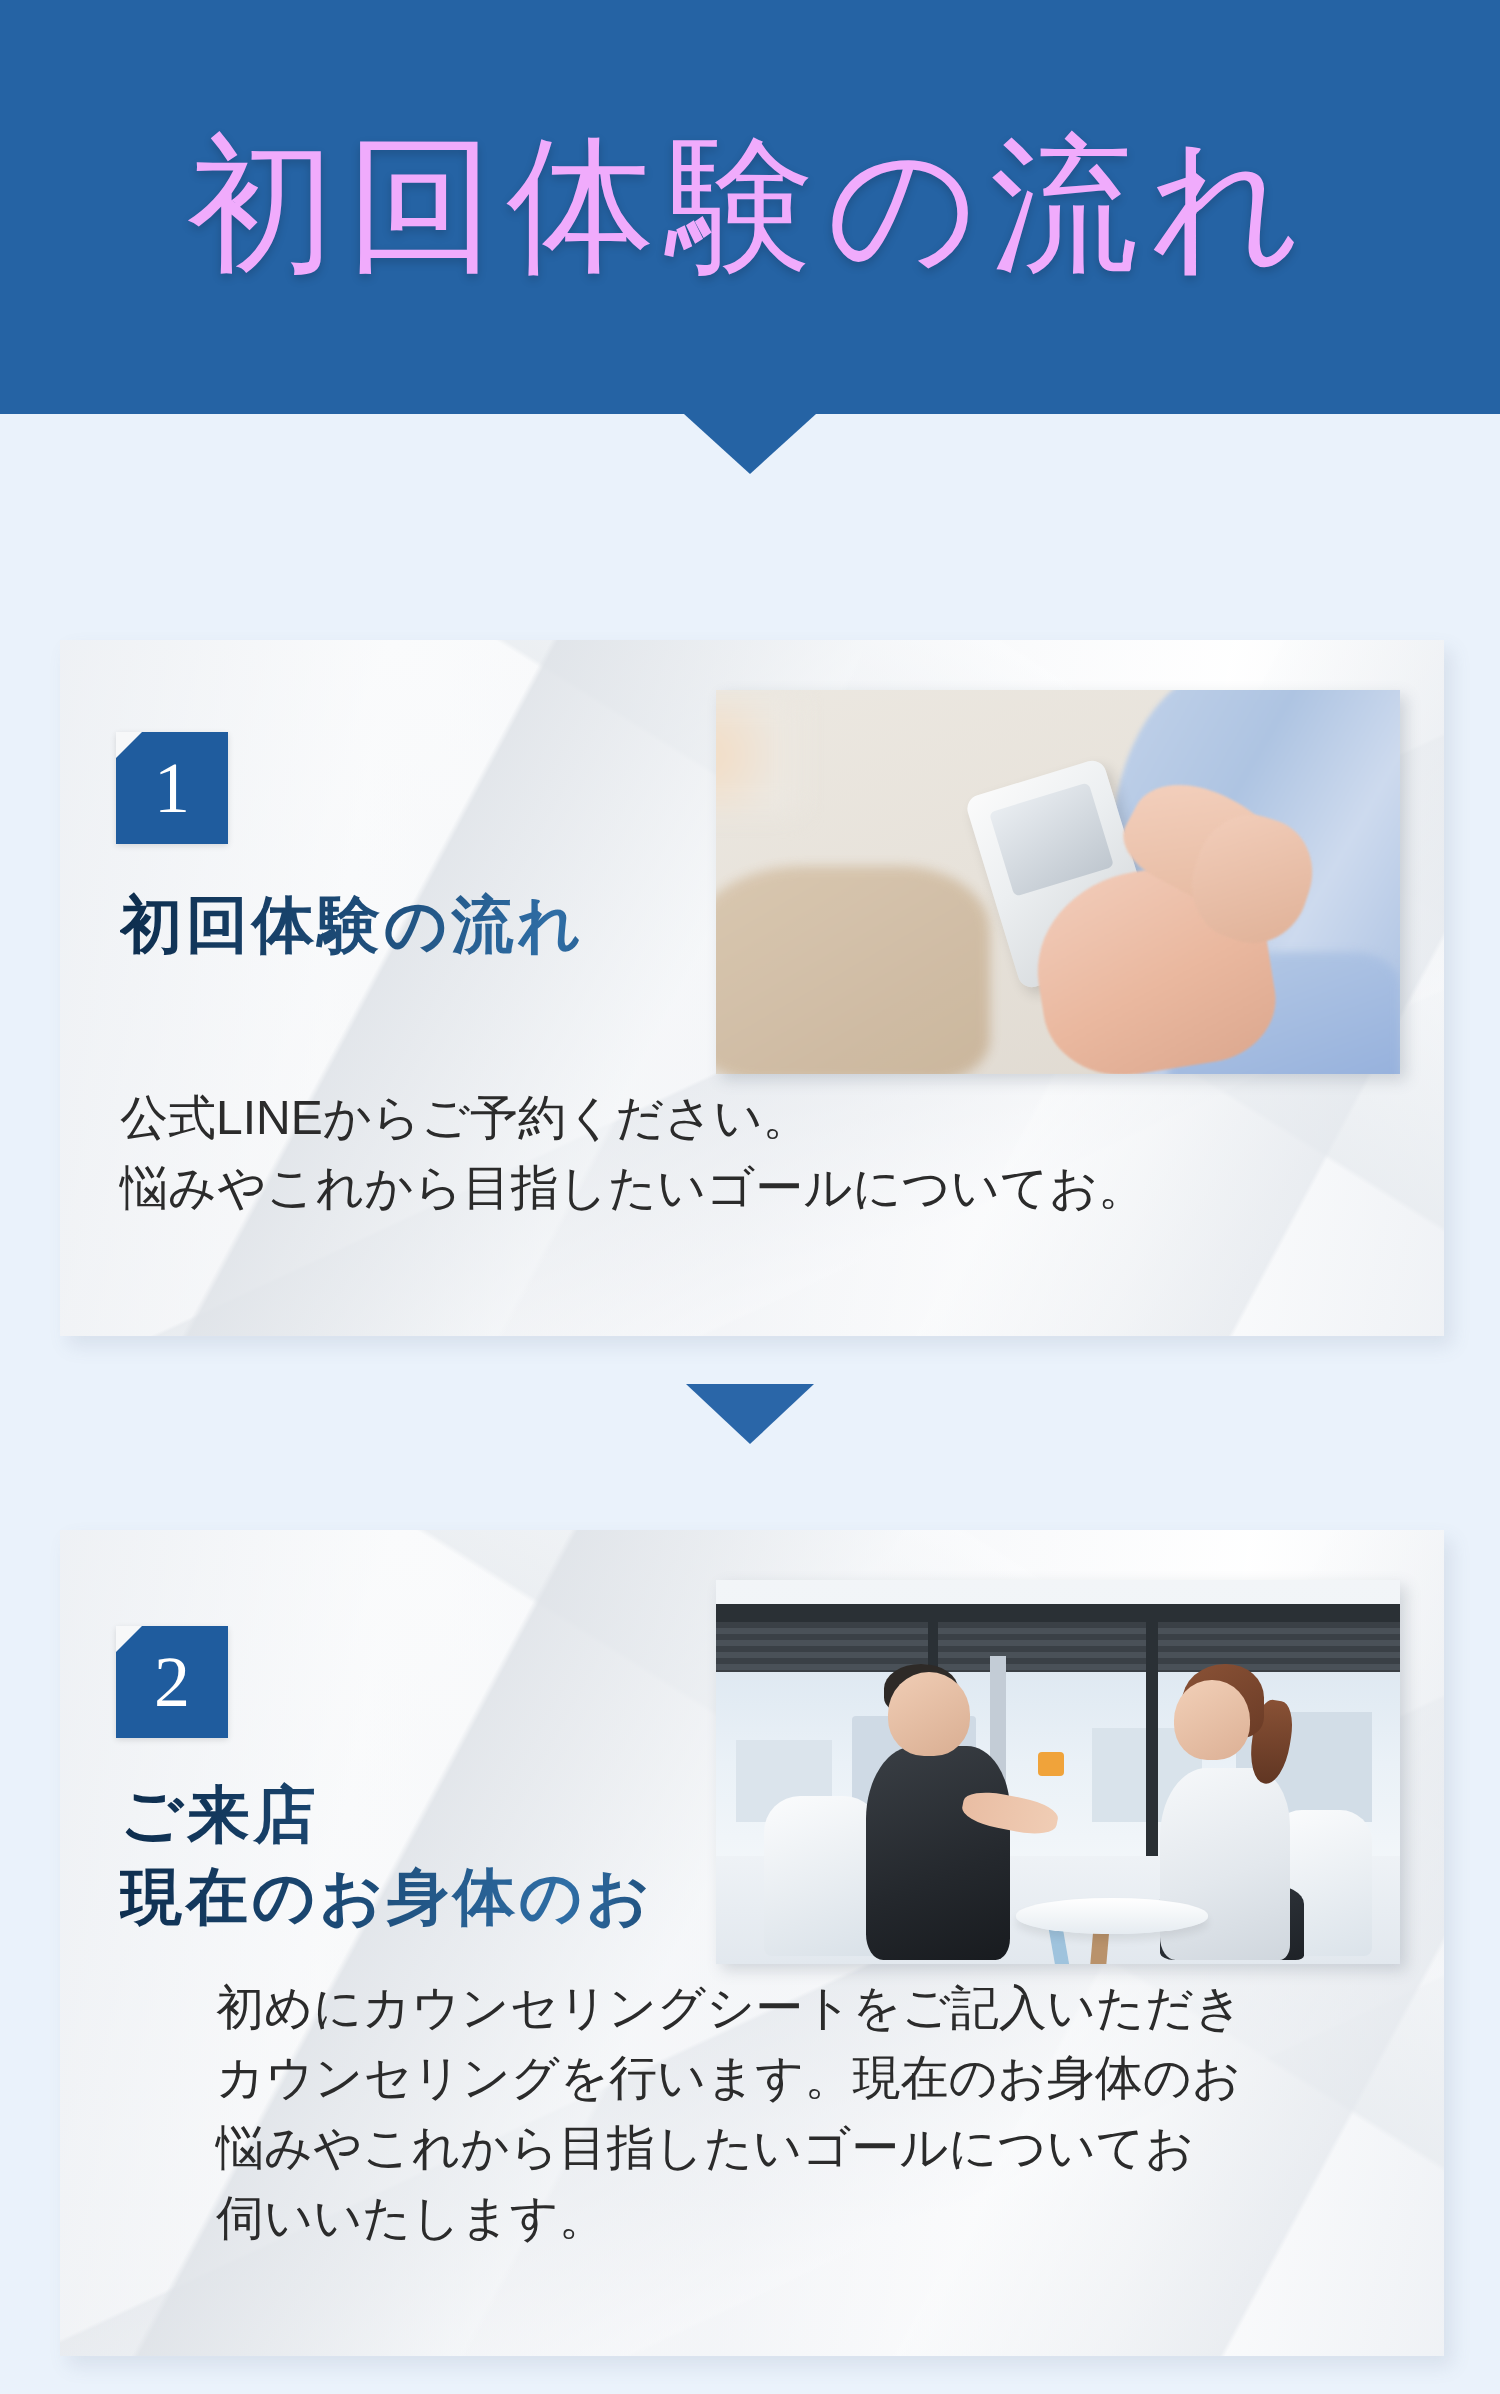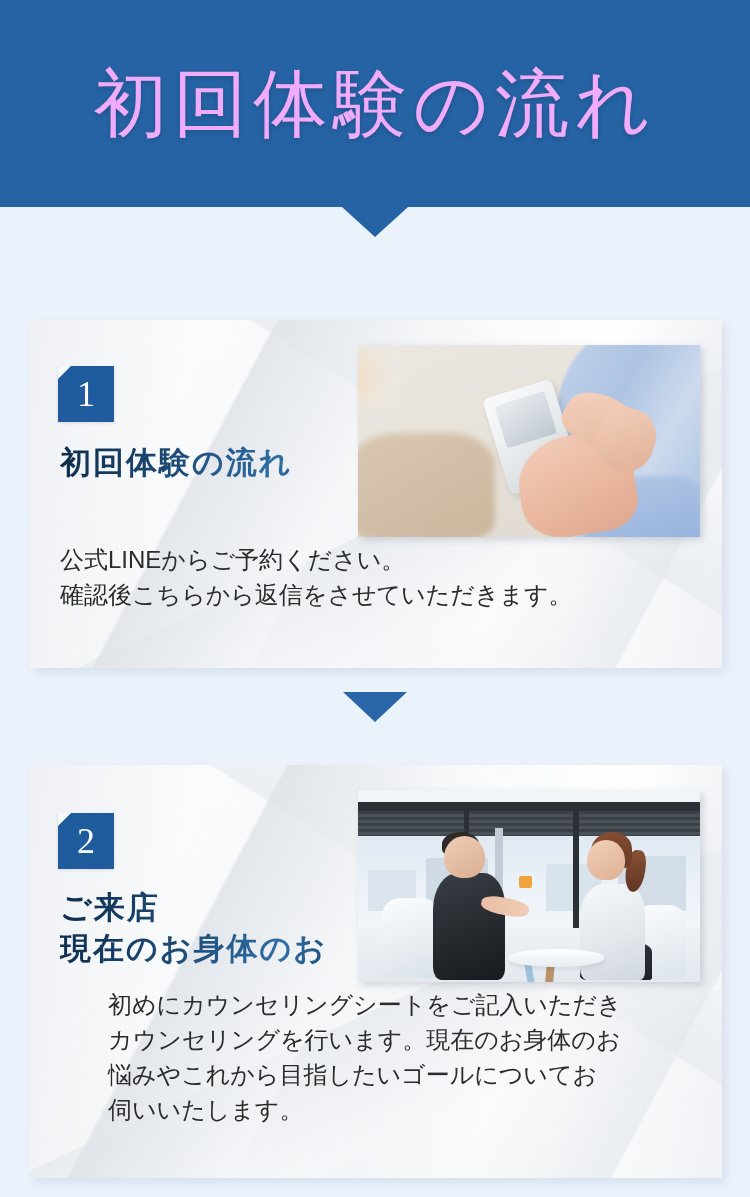--- a/index.html
+++ b/index.html
@@ -187,21 +187,21 @@
       <div class="ph1-sleeve2"></div>
       <div class="ph1-phone">
           <div class="ph1-screen"></div>
         </div>
       <div class="ph1-hand"></div>
       <div class="ph1-finger"></div>
       <div class="ph1-finger2"></div>
     </div>
 
     <div class="card-body" style="left:30px;top:222px;width:640px;">公式LINEからご予約ください。
-確認後こちらから返信をさせていただきます。</div>
+悩みやこれから目指したいゴールについてお。</div>
   </div>
 </div>
 
 <div class="flow-arrow" style="left:343px;top:692px;"></div>
 
 <div class="card" style="top:765px;height:413px;">
   <div class="card-texture"></div>
   <div class="card-inner">
 
     <div class="badge" style="left:28px;top:48px;">2</div>

